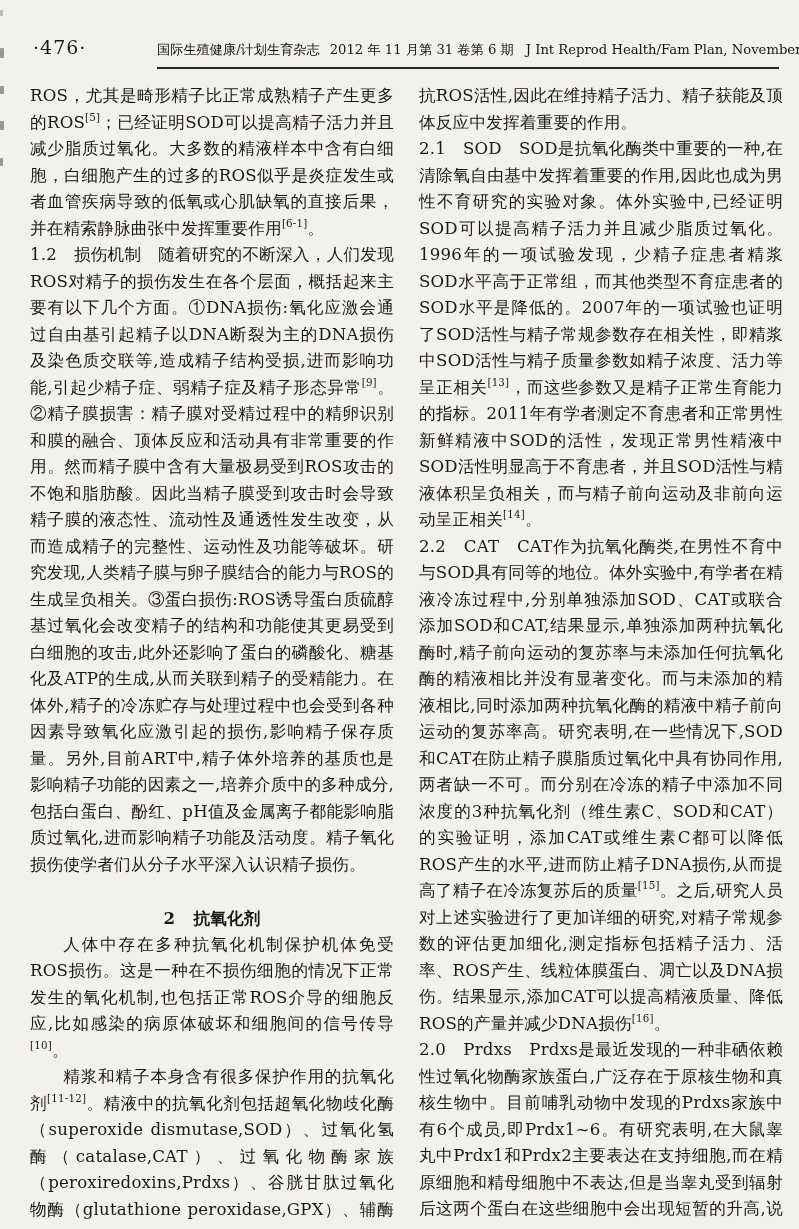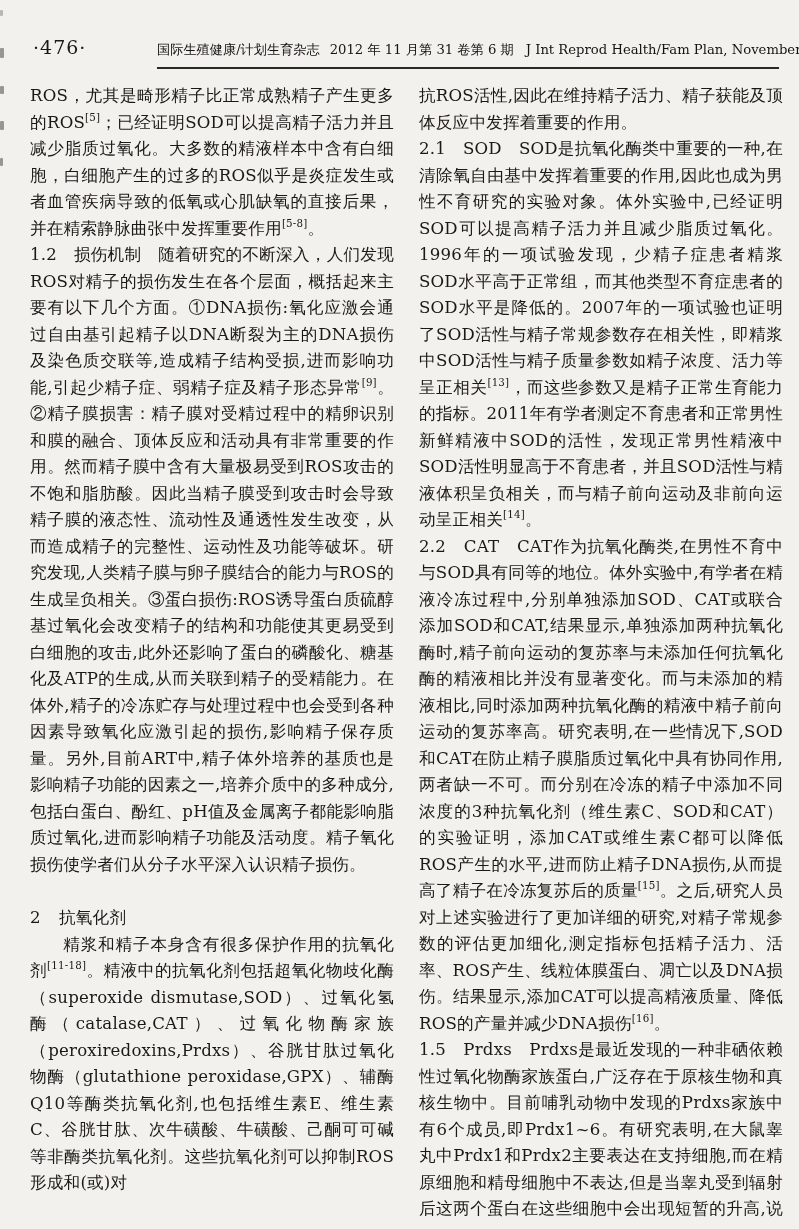--- a/index.html
+++ b/index.html
@@ -38,22 +38,22 @@
     letter-spacing:0.2px;
   }
   .col-left{left:30px;}
   .col-right{left:388px;margin-left:31px;}
   .col p{margin:0;padding:0;}
   .indent{text-indent:2em;}
   .b{font-weight:normal;}
   sup{font-size:0.62em;line-height:0;vertical-align:super;}
   .sec{
     margin:27px 0 0 0;
-    font-size:16.6px;font-weight:normal;line-height:26.5px;
-    text-align:left;
+    font-size:16.6px;font-weight:bold;line-height:26.5px;
+    text-align:center;
   }
   .sec .sec-num{margin-right:1.1em;}
   
   .tick{position:absolute;left:0;width:4px;background:#4c4a47;opacity:.55;border-radius:1px;}
   .t1{top:48px;height:10px;}
   .t2{top:86px;height:8px;}
   .t3{top:121px;height:9px;}
   .t4{top:158px;height:8px;width:3px;}
   .t5{top:10px;height:6px;width:3px;opacity:.35;}
 </style>
@@ -70,26 +70,27 @@
 
   <div class="pageno">·476·</div>
 
   <div class="jheader">
     <span class="jtitle">国际生殖健康/计划生育杂志</span><span class="jissue">2012 年 11 月第 31 卷第 6 期</span><span>J Int Reprod Health/Fam Plan, November 2012, Vol. 31, No. 6</span>
   </div>
 
   <div class="header-rule"></div>
 
   <div class="col col-left">
-    <p><span>ROS，尤其是畸形精子比正常成熟精子产生更多的ROS</span><sup>[5]</sup><span>；已经证明SOD可以提高精子活力并且减少脂质过氧化。大多数的精液样本中含有白细胞，白细胞产生的过多的ROS似乎是炎症发生或者血管疾病导致的低氧或心肌缺氧的直接后果，并在精索静脉曲张中发挥重要作用</span><sup>[5-8]</sup><span>。</span></p>
+    <p><span>ROS，尤其是畸形精子比正常成熟精子产生更多的ROS</span><sup>[5]</sup><span>；已经证明SOD可以提高精子活力并且减少脂质过氧化。大多数的精液样本中含有白细胞，白细胞产生的过多的ROS似乎是炎症发生或者血管疾病导致的低氧或心肌缺氧的直接后果，并在精索静脉曲张中发挥重要作用</span><sup>[6-1]</sup><span>。</span></p>
     <p><span class="b">1.2　损伤机制</span><span>　随着研究的不断深入，人们发现ROS对精子的损伤发生在各个层面，概括起来主要有以下几个方面。①</span><span class="b">DNA损伤</span><span>:氧化应激会通过自由基引起精子以DNA断裂为主的DNA损伤及染色质交联等,造成精子结构受损,进而影响功能,引起少精子症、弱精子症及精子形态异常</span><sup>[9]</sup><span>。②</span><span class="b">精子膜损害</span><span>：精子膜对受精过程中的精卵识别和膜的融合、顶体反应和活动具有非常重要的作用。然而精子膜中含有大量极易受到ROS攻击的不饱和脂肪酸。因此当精子膜受到攻击时会导致精子膜的液态性、流动性及通透性发生改变，从而造成精子的完整性、运动性及功能等破坏。研究发现,人类精子膜与卵子膜结合的能力与ROS的生成呈负相关。③</span><span class="b">蛋白损伤</span><span>:ROS诱导蛋白质硫醇基过氧化会改变精子的结构和功能使其更易受到白细胞的攻击,此外还影响了蛋白的磷酸化、糖基化及ATP的生成,从而关联到精子的受精能力。在体外,精子的冷冻贮存与处理过程中也会受到各种因素导致氧化应激引起的损伤,影响精子保存质量。另外,目前ART中,精子体外培养的基质也是影响精子功能的因素之一,培养介质中的多种成分,包括白蛋白、酚红、pH值及金属离子都能影响脂质过氧化,进而影响精子功能及活动度。精子氧化损伤使学者们从分子水平深入认识精子损伤。</span></p>
     <h2 class="sec"><span class="sec-num">2</span><span>抗氧化剂</span></h2>
-    <p class="indent"><span>精浆和精子本身含有很多保护作用的抗氧化剂</span><sup>[11-18]</sup><span>。精液中的抗氧化剂包括超氧化物歧化酶（superoxide dismutase,SOD）、过氧化氢酶（catalase,CAT）、过氧化物酶家族（peroxiredoxins,Prdxs）、谷胱甘肽过氧化物酶（glutathione peroxidase,GPX）、辅酶Q10等酶类抗氧化剂,也包括维生素E、维生素C、谷胱甘肽、次牛磺酸、牛磺酸、己酮可可碱等非酶类抗氧化剂。这些抗氧化剂可以抑制ROS形成和(或)对</span></p>
+    <p class="indent"><span>人体中存在多种抗氧化机制保护机体免受ROS损伤。这是一种在不损伤细胞的情况下正常发生的氧化机制,也包括正常ROS介导的细胞反应,比如感染的病原体破坏和细胞间的信号传导</span><sup>[10]</sup><span>。</span></p>
+    <p class="indent"><span>精浆和精子本身含有很多保护作用的抗氧化剂</span><sup>[11-12]</sup><span>。精液中的抗氧化剂包括超氧化物歧化酶（superoxide dismutase,SOD）、过氧化氢酶（catalase,CAT）、过氧化物酶家族（peroxiredoxins,Prdxs）、谷胱甘肽过氧化物酶（glutathione peroxidase,GPX）、辅酶Q10等酶类抗氧化剂,也包括维生素E、维生素C、谷胱甘肽、次牛磺酸、牛磺酸、己酮可可碱等非酶类抗氧化剂。这些抗氧化剂可以抑制ROS形成和(或)对</span></p>
   </div>
 
   <div class="col col-right">
     <p><span>抗ROS活性,因此在维持精子活力、精子获能及顶体反应中发挥着重要的作用。</span></p>
     <p><span class="b">2.1　SOD</span><span>　SOD是抗氧化酶类中重要的一种,在清除氧自由基中发挥着重要的作用,因此也成为男性不育研究的实验对象。体外实验中,已经证明SOD可以提高精子活力并且减少脂质过氧化。1996年的一项试验发现，少精子症患者精浆SOD水平高于正常组，而其他类型不育症患者的SOD水平是降低的。2007年的一项试验也证明了SOD活性与精子常规参数存在相关性，即精浆中SOD活性与精子质量参数如精子浓度、活力等呈正相关</span><sup>[13]</sup><span>，而这些参数又是精子正常生育能力的指标。2011年有学者测定不育患者和正常男性新鲜精液中SOD的活性，发现正常男性精液中SOD活性明显高于不育患者，并且SOD活性与精液体积呈负相关，而与精子前向运动及非前向运动呈正相关</span><sup>[14]</sup><span>。</span></p>
     <p><span class="b">2.2　CAT</span><span>　CAT作为抗氧化酶类,在男性不育中与SOD具有同等的地位。体外实验中,有学者在精液冷冻过程中,分别单独添加SOD、CAT或联合添加SOD和CAT,结果显示,单独添加两种抗氧化酶时,精子前向运动的复苏率与未添加任何抗氧化酶的精液相比并没有显著变化。而与未添加的精液相比,同时添加两种抗氧化酶的精液中精子前向运动的复苏率高。研究表明,在一些情况下,SOD和CAT在防止精子膜脂质过氧化中具有协同作用,两者缺一不可。而分别在冷冻的精子中添加不同浓度的3种抗氧化剂（维生素C、SOD和CAT）的实验证明，添加CAT或维生素C都可以降低ROS产生的水平,进而防止精子DNA损伤,从而提高了精子在冷冻复苏后的质量</span><sup>[15]</sup><span>。之后,研究人员对上述实验进行了更加详细的研究,对精子常规参数的评估更加细化,测定指标包括精子活力、活率、ROS产生、线粒体膜蛋白、凋亡以及DNA损伤。结果显示,添加CAT可以提高精液质量、降低ROS的产量并减少DNA损伤</span><sup>[16]</sup><span>。</span></p>
-    <p><span class="b">1.5　Prdxs</span><span>　Prdxs是最近发现的一种非硒依赖性过氧化物酶家族蛋白,广泛存在于原核生物和真核生物中。目前哺乳动物中发现的Prdxs家族中有6个成员,即Prdx1~6。有研究表明,在大鼠睾丸中Prdx1和Prdx2主要表达在支持细胞,而在精原细胞和精母细胞中不表达,但是当睾丸受到辐射后这两个蛋白在这些细胞中会出现短暂的升高,说明其与辐射造成的损伤有密切关系。而作为唯一一个1-Cys蛋白,Prdx6是一个双功能酶,具有过氧化物酶和磷脂酶A2的活性。同时也有研究结果提示Prdx6可能参与附睾</span></p>
+    <p><span class="b">2.0　Prdxs</span><span>　Prdxs是最近发现的一种非硒依赖性过氧化物酶家族蛋白,广泛存在于原核生物和真核生物中。目前哺乳动物中发现的Prdxs家族中有6个成员,即Prdx1~6。有研究表明,在大鼠睾丸中Prdx1和Prdx2主要表达在支持细胞,而在精原细胞和精母细胞中不表达,但是当睾丸受到辐射后这两个蛋白在这些细胞中会出现短暂的升高,说明其与辐射造成的损伤有密切关系。而作为唯一一个1-Cys蛋白,Prdx6是一个双功能酶,具有过氧化物酶和磷脂酶A2的活性。同时也有研究结果提示Prdx6可能参与附睾</span></p>
   </div>
 
 </div>
 
 </body></html>

